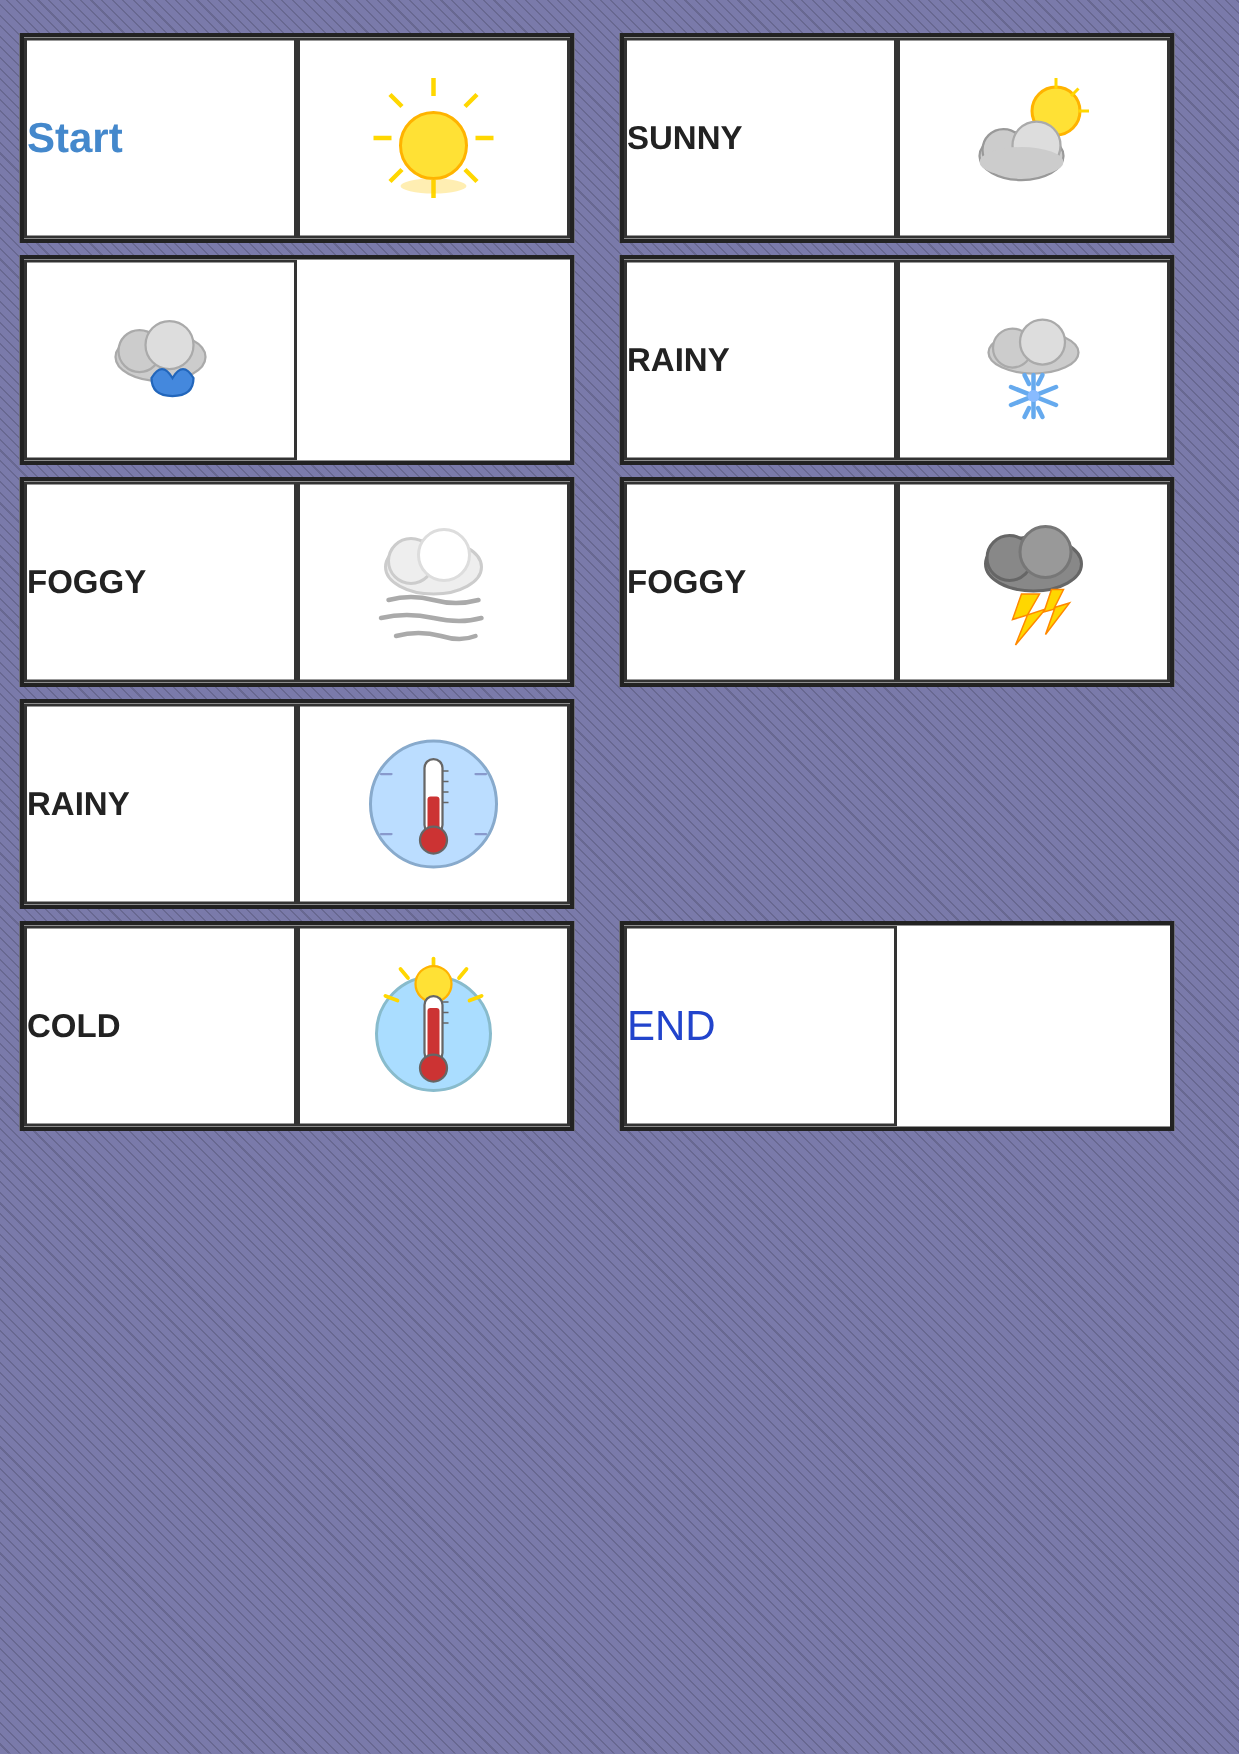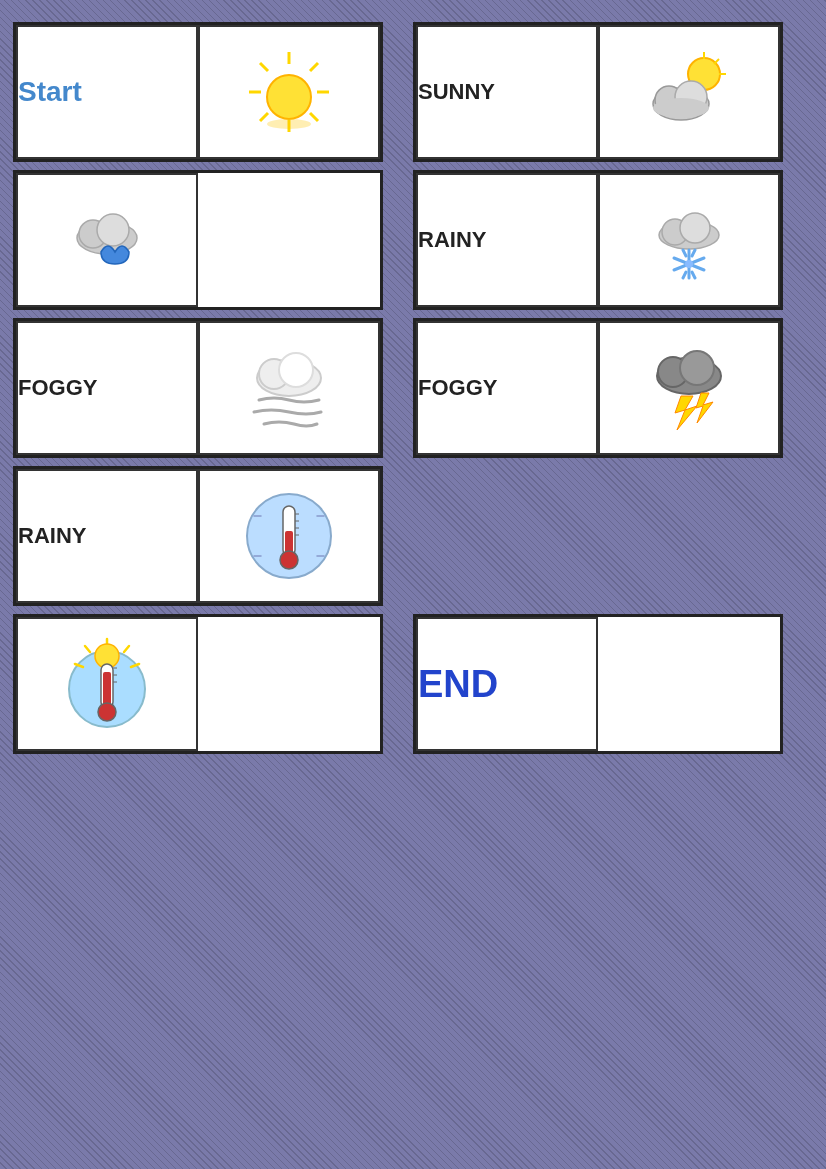--- a/index.html
+++ b/index.html
@@ -75,22 +75,22 @@
       text-align: center;
     }
 
     .domino-label.start {
       color: #4488cc;
       font-size: 28px;
     }
 
     .domino-label.end {
       color: #2244cc;
-      font-size: 38px;
-      font-weight: 700;
+      font-size: 28px;
+      font-weight: 400;
     }
 
     
     .icon-container {
       width: 100%;
       height: 100%;
       display: flex;
       align-items: center;
       justify-content: center;
     }
@@ -270,20 +270,23 @@
       <line x1="56" y1="49" x2="60" y2="49"></line>
     </g>
   </svg>
           </div>
         </div>
       </div>
     </div>
     <div class="domino-row">
       <div class="domino">
         <div class="domino-cell">
+          <span class="domino-label ">COLD</span>
+        </div>
+        <div class="domino-cell">
           <div class="icon-container">
             <svg class="weather-icon" viewBox="0 0 100 100" xmlns="http://www.w3.org/2000/svg">
 
     <circle cx="50" cy="55" r="38" fill="#aaddff" stroke="#88bbcc" stroke-width="2"></circle>
 
     <g stroke="#FFD700" stroke-width="2.5" stroke-linecap="round">
       <line x1="50" y1="5" x2="50" y2="14"></line>
       <line x1="72" y1="12" x2="67" y2="18"></line>
       <line x1="82" y1="30" x2="74" y2="33"></line>
       <line x1="28" y1="12" x2="33" y2="18"></line>

